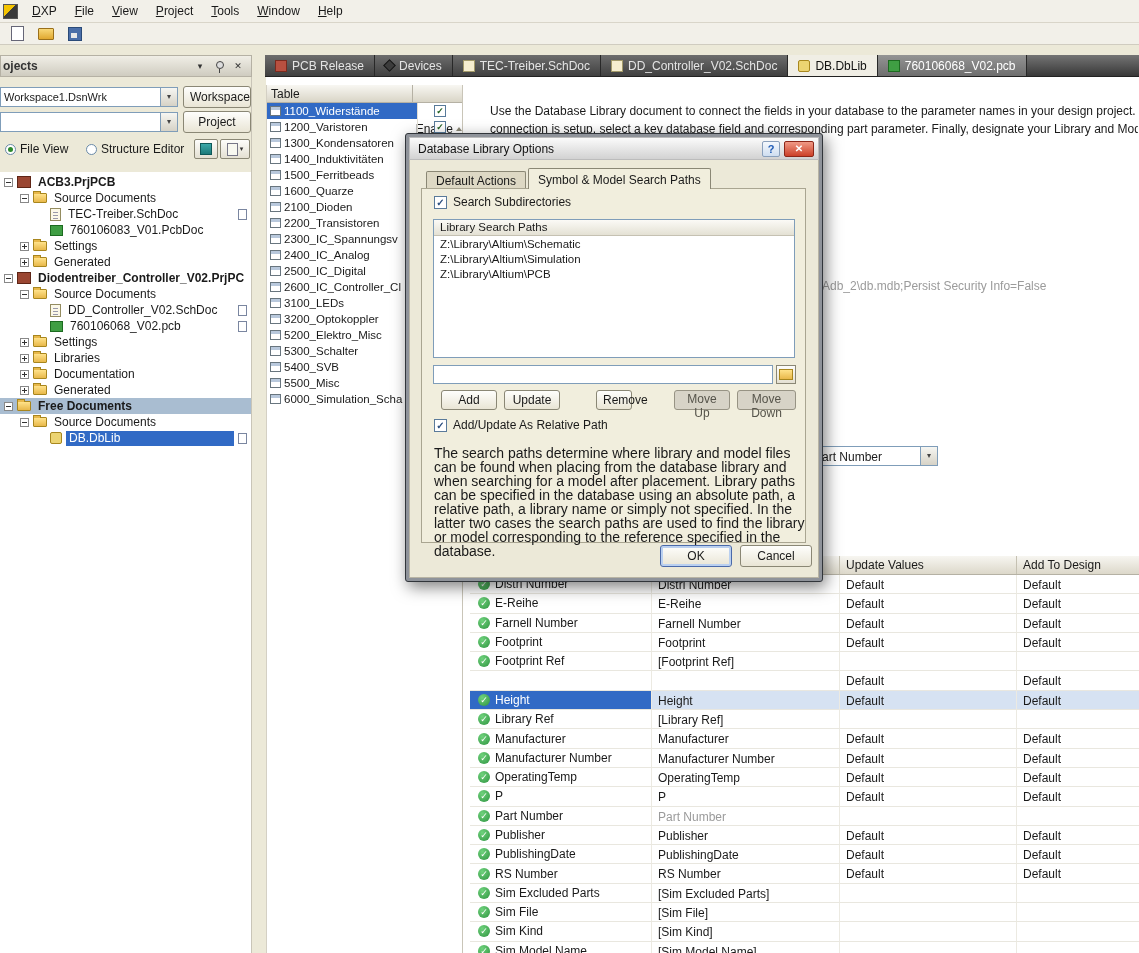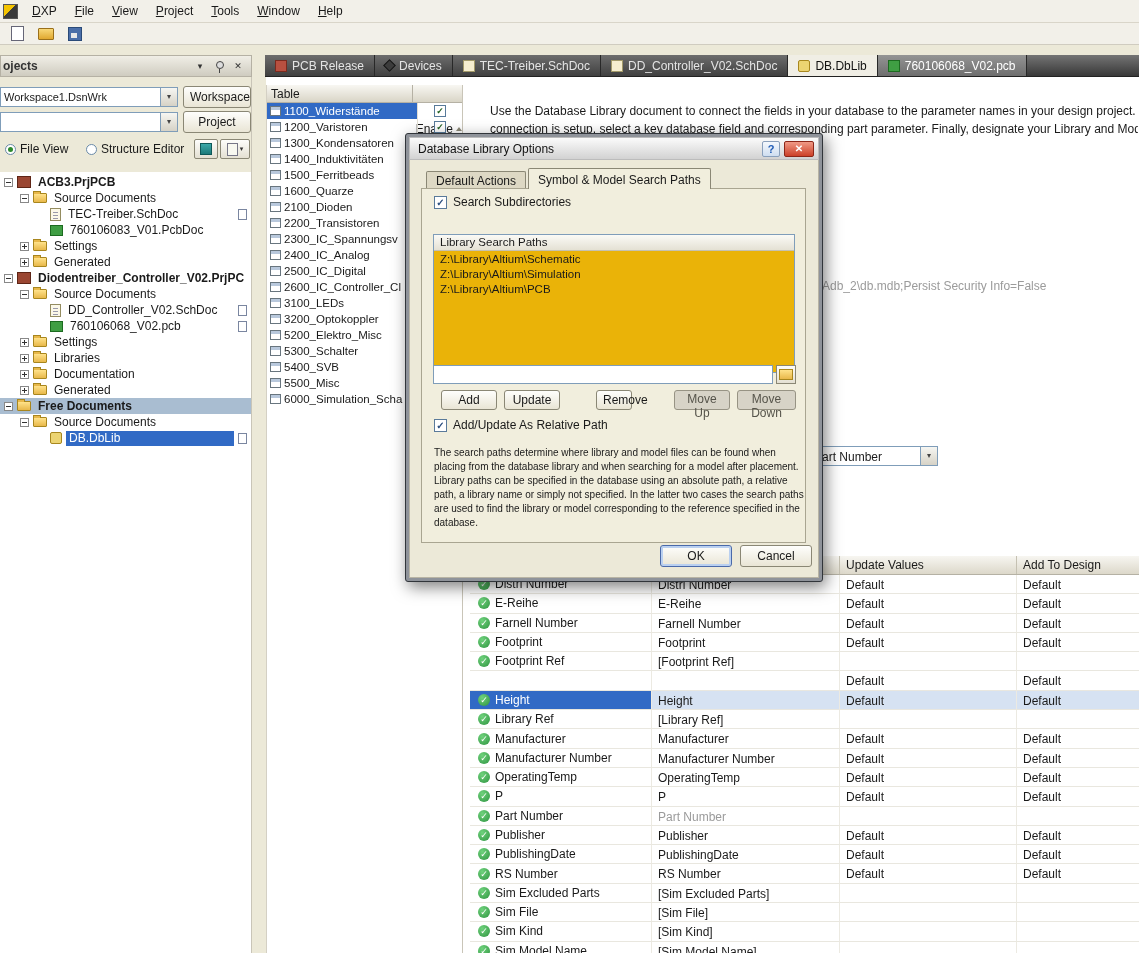--- a/index.html
+++ b/index.html
@@ -159,33 +159,33 @@
   .dtabs{position:absolute;left:16px;top:8px;display:flex;align-items:flex-end;}
   .dtab{height:18px;padding:2px 9px 0;margin-right:2px;border:1px solid #8a8775;border-bottom:none;
     border-radius:2px 2px 0 0;background:#ddd8c4;box-sizing:border-box;white-space:nowrap;}
   .dtab.active{height:21px;padding-top:4px;background:#f1eedd;position:relative;z-index:2;}
   .dpage{position:absolute;left:11px;top:28px;width:385px;height:355px;border:1px solid #a9a591;background:#f1eedd;box-sizing:border-box;}
   .dcbrow{position:absolute;display:flex;align-items:center;}
   .cb1{left:12px;top:6px;} .cb2{left:12px;top:229px;}
   .dcheck{width:13px;height:13px;background:#fff;border:1px solid #5a7a9a;text-align:center;box-sizing:border-box;flex:none;}
   .dcheck span{display:block;font-size:10px;line-height:11px;color:#2b4e7e;font-weight:bold;}
   .dcblabel{margin-left:6px;}
-  .lb{position:absolute;left:11px;top:45px;width:362px;height:139px;background:#eab308;border:1px solid #7f9db9;box-sizing:border-box;overflow:hidden;}
+  .lb{position:absolute;left:11px;top:30px;width:362px;height:139px;background:#ffffff;border:1px solid #7f9db9;box-sizing:border-box;overflow:hidden;}
   .lb-head{height:16px;background:linear-gradient(#fbfaf6,#e4e1d4);border-bottom:1px solid #c5c1b2;
     padding:1px 6px 0;box-sizing:border-box;font-size:11.5px;}
   .lb-item{padding:2px 6px 0;font-size:11.5px;line-height:13px;white-space:nowrap;}
   .dinput{position:absolute;left:11px;top:176px;width:340px;height:19px;background:#fff;border:1px solid #7f9db9;box-sizing:border-box;}
   .dfolderbtn{position:absolute;left:354px;top:176px;width:20px;height:19px;border:1px solid #8a8775;box-sizing:border-box;
     background:linear-gradient(#fdfdfb,#e4e0d2);display:flex;align-items:center;justify-content:center;}
   .folder-glyph{width:12px;height:9px;background:linear-gradient(#ffe28a,#e8b84a);border:1px solid #a8861e;}
   .dbtn{position:absolute;top:201px;height:20px;}
   .badd{left:19px;width:56px;} .bupdate{left:82px;width:56px;} .bremove{left:146px;width:36px;margin-left:28px;}
   .bmoveup{left:252px;width:56px;} .bmovedown{left:315px;width:59px;}
   .xbtn.gray{background:#d7d3c7;color:#55534a;border-color:#979384;}
-  .ddesc{position:absolute;left:12px;top:257px;width:372px;font-size:10px;line-height:14px;}
+  .ddesc{position:absolute;left:12px;top:257px;width:372px;font-size:14px;line-height:14px;}
   .dok{position:absolute;right:86px;bottom:10px;width:72px;height:22px;border:1px solid #4a6aaa;
     box-shadow:inset 0 0 0 2px #bad0f0;}
   .dcancel{position:absolute;right:6px;bottom:10px;width:72px;height:22px;}
 </style>
 </head>
 <body>
 
 <div class="screen">
 
   <div class="menubar">

